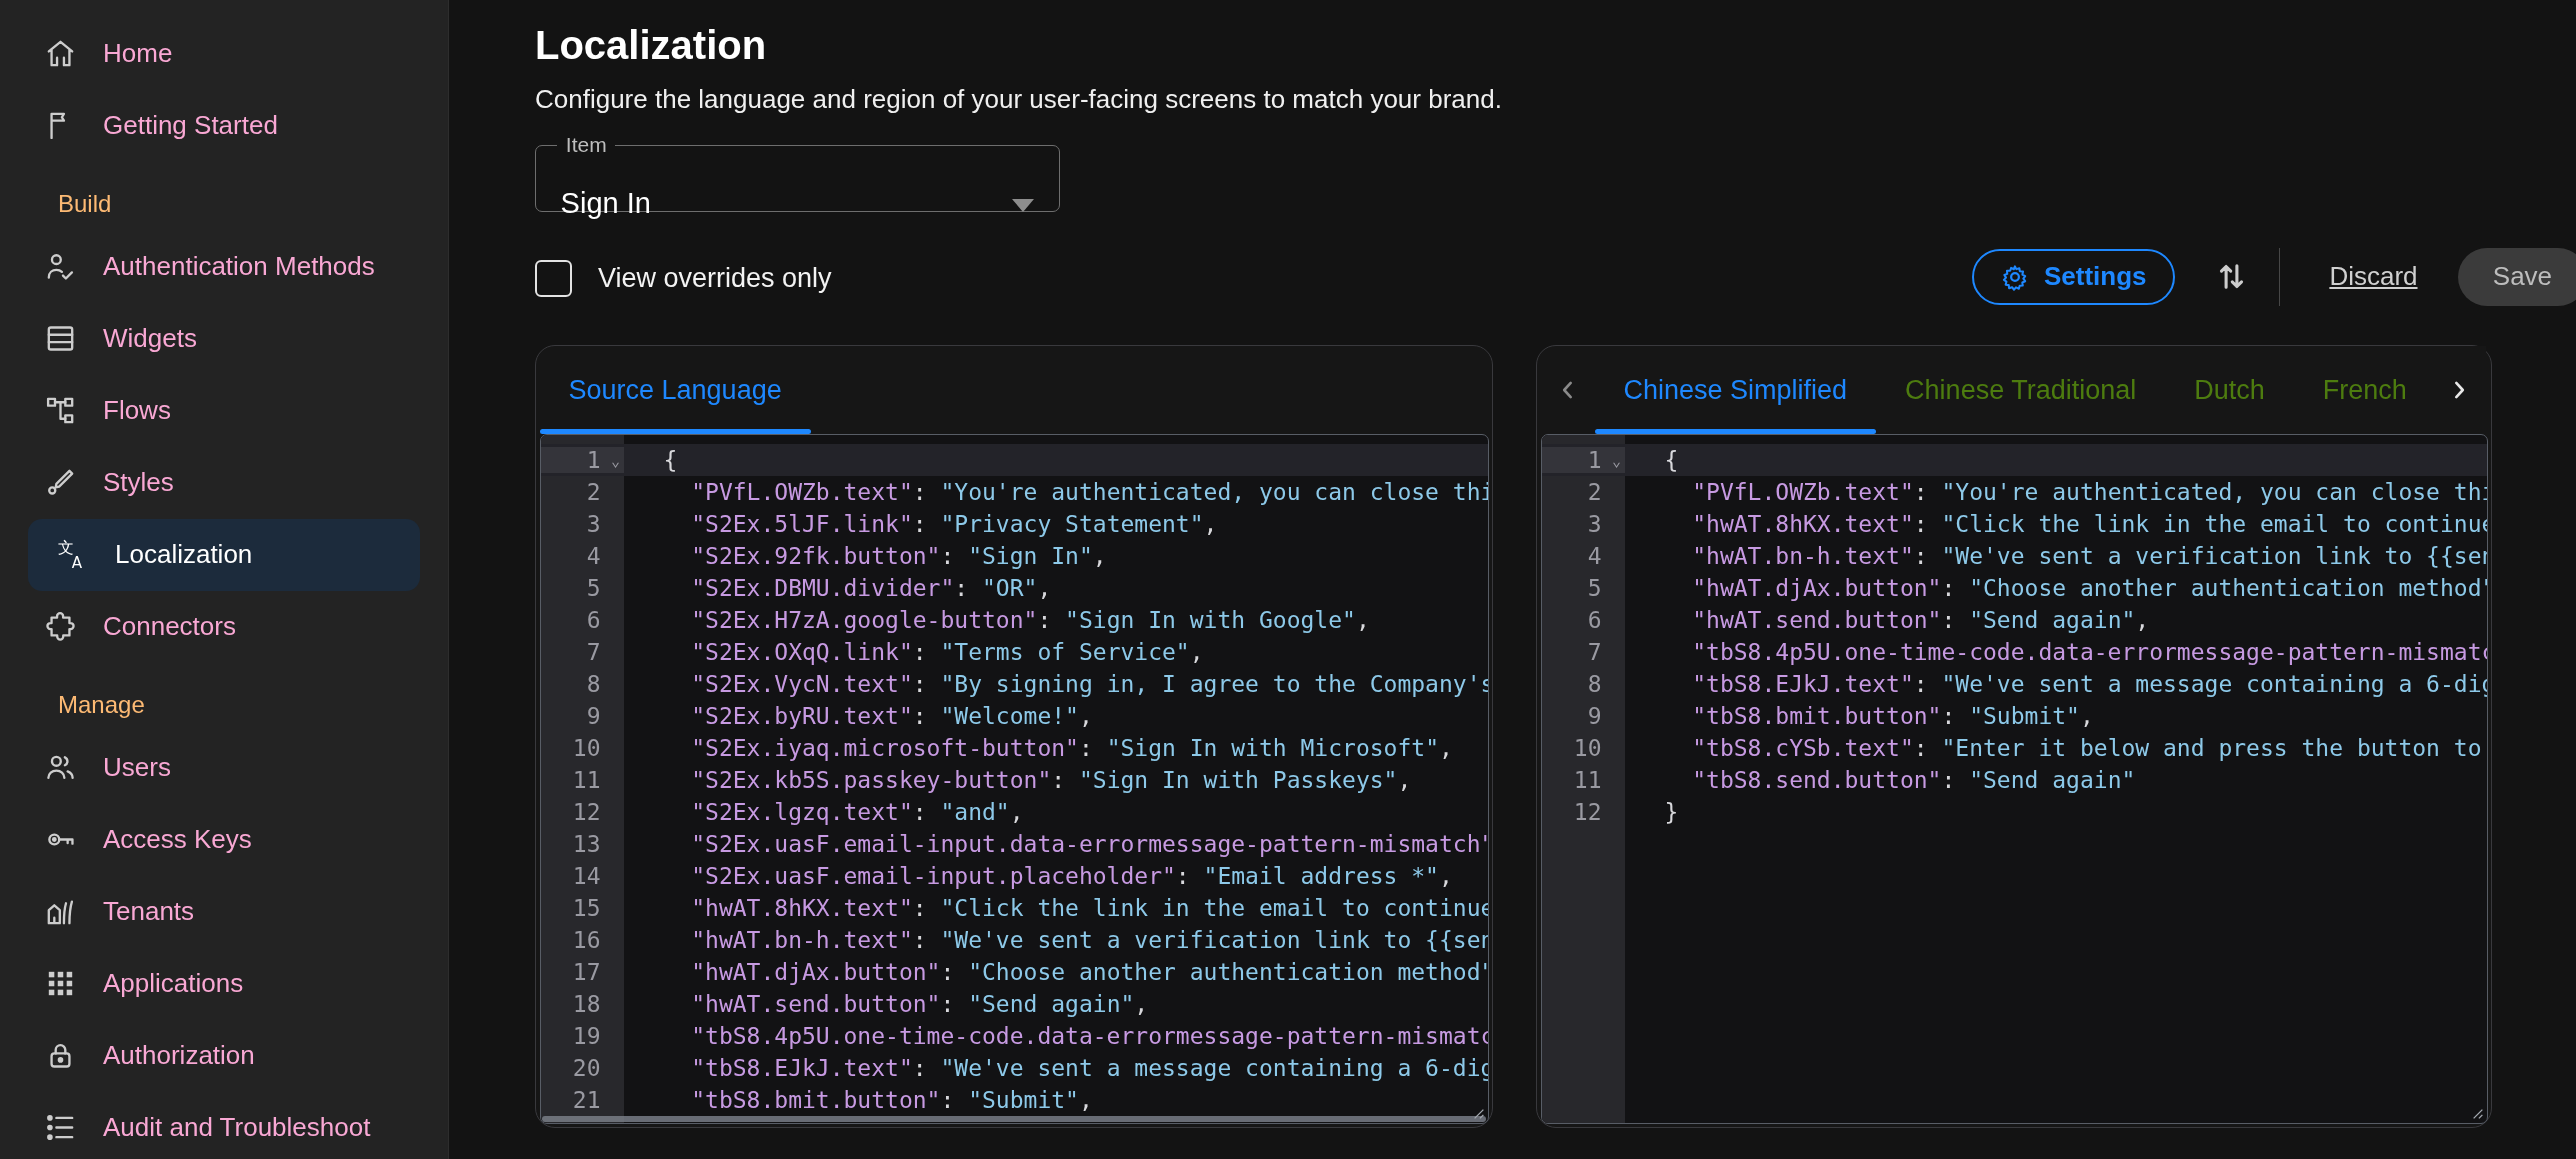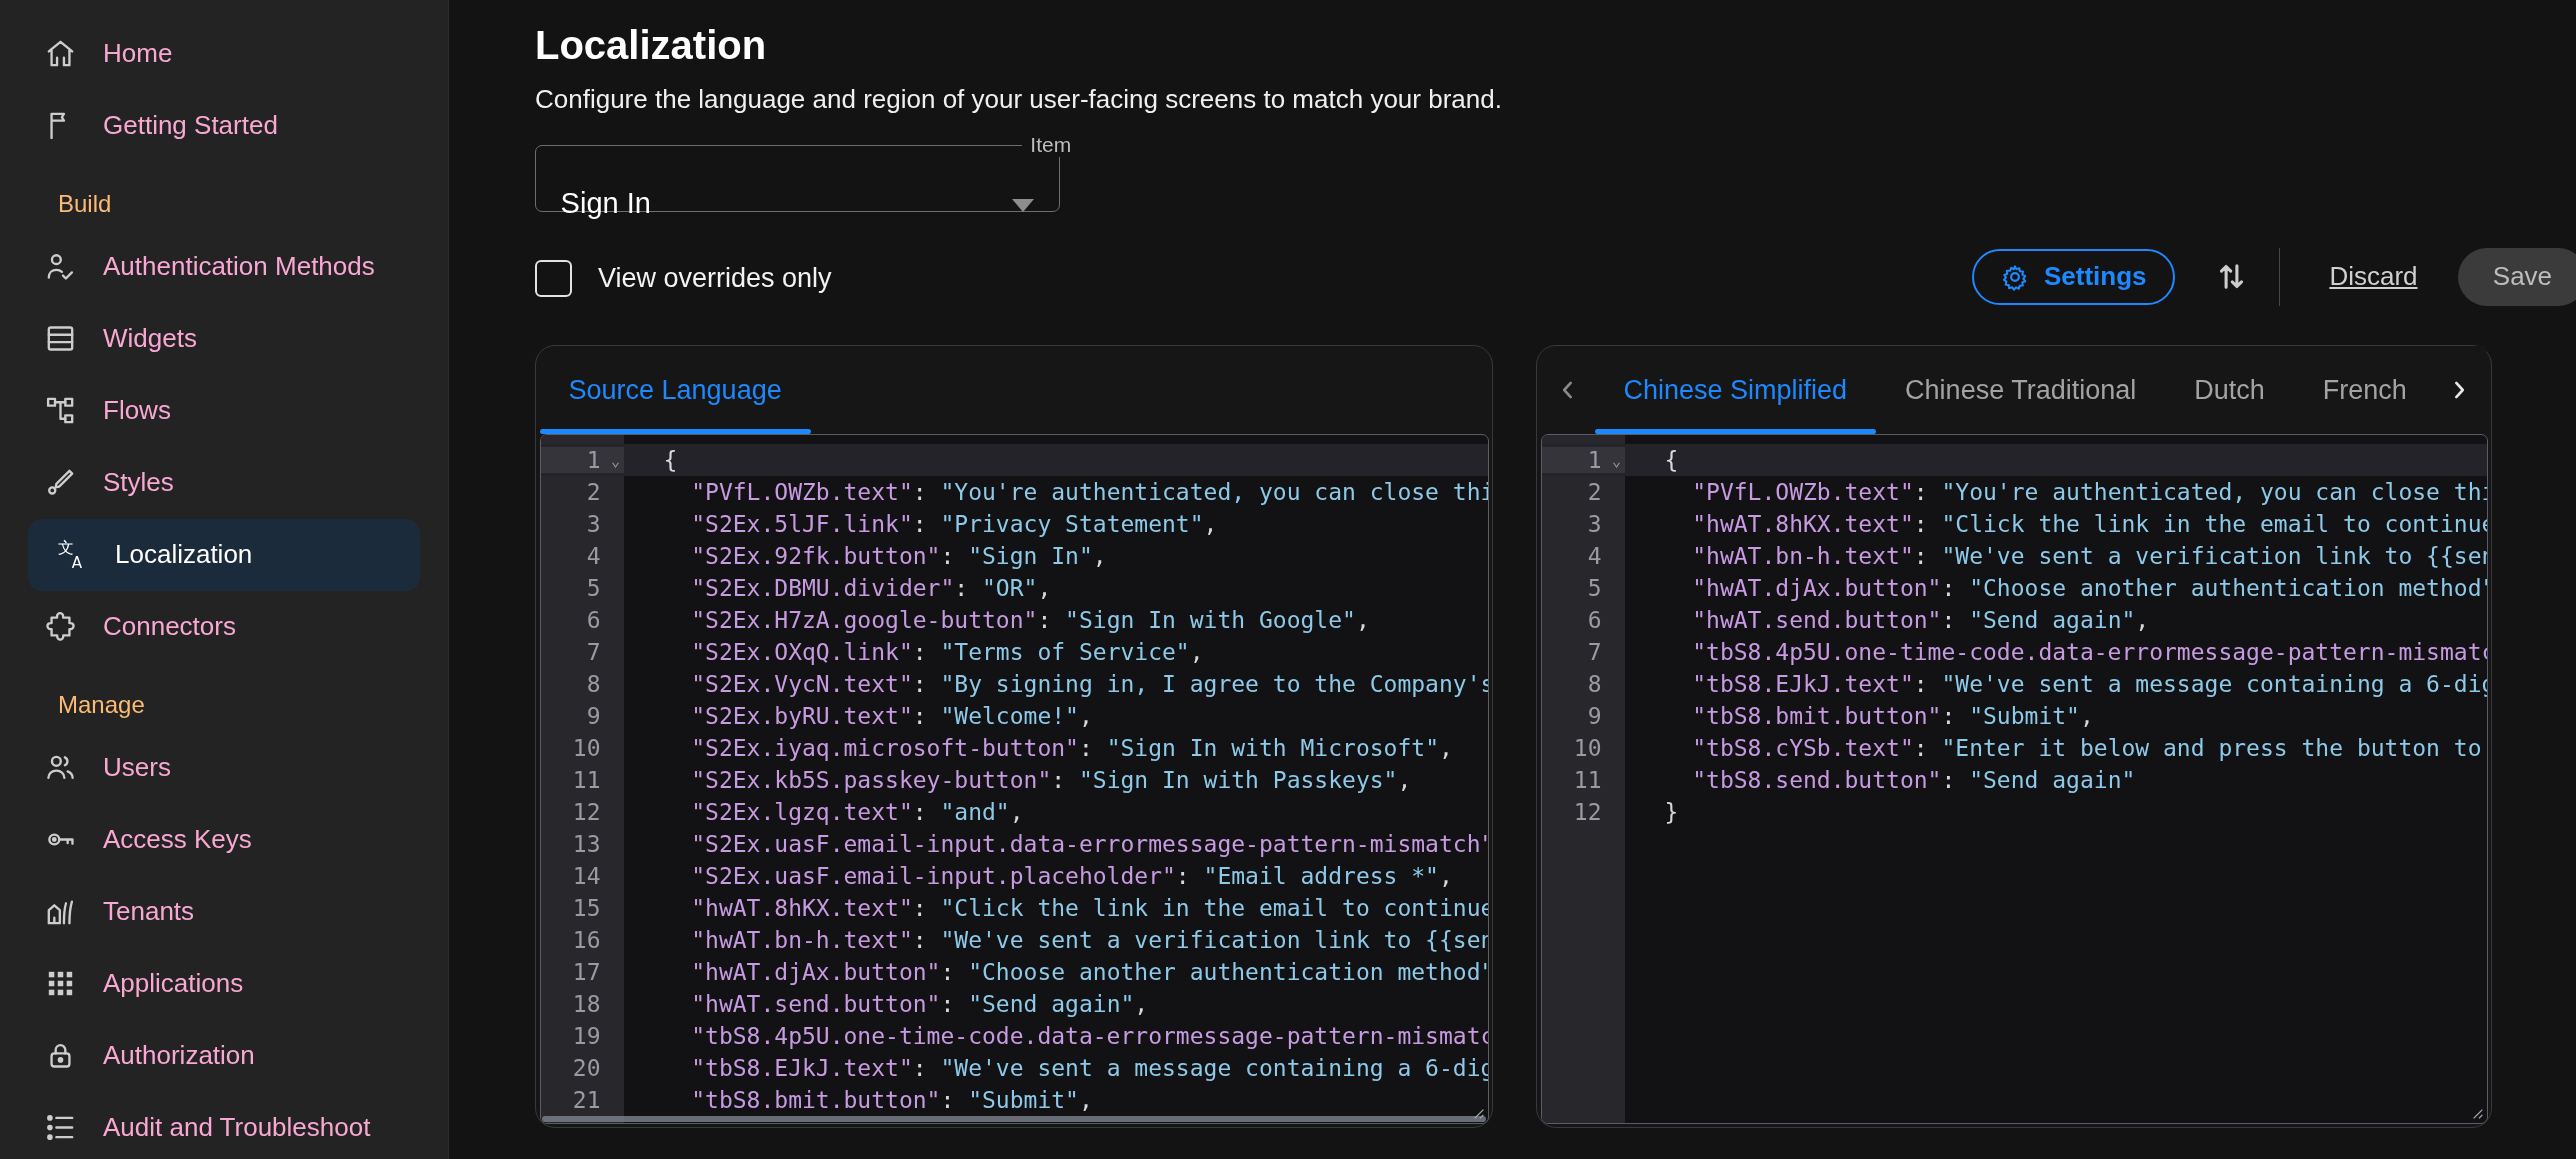--- a/index.html
+++ b/index.html
@@ -18,21 +18,21 @@
   .nav-section { height:53px; margin-top:16px; display:flex; align-items:center;
     padding-left:58px; color:#fdba74; font-size:24px; }
   .icon-stroke { stroke:#cdcdcd; fill:none; stroke-width:1.7; stroke-linecap:round; stroke-linejoin:round; }
 
   
   .page-title { position:absolute; left:535px; top:23px; font-size:40px; font-weight:700; color:#ffffff; }
   .page-subtitle { position:absolute; left:535px; top:84px; font-size:26px; color:#f0f0f0; }
 
   
   .item-select { position:absolute; left:535px; top:133px; width:525px; height:79px;
-    border:1.8px solid #6e6e6e; border-radius:7px; background:transparent; cursor:pointer;text-align:right; }
+    border:1.8px solid #6e6e6e; border-radius:7px; background:transparent; cursor:pointer; }
   .item-select legend { margin-left:21px; padding:0 8.8px; font-size:21px; color:#bdbdbd; }
   .item-select .value { position:absolute; left:24.6px; top:30px; font-size:29px; color:#ffffff; }
   .select-caret { position:absolute; right:24.6px; top:42px; width:0; height:0;
     border-left:11.4px solid transparent; border-right:11.4px solid transparent;
     border-top:13px solid #8d8d8d; }
 
   
   .overrides-row { position:absolute; left:535px; top:260px; display:flex; align-items:center;
     gap:26px; cursor:pointer; }
   .checkbox { width:37px; height:37px; border:2.6px solid #e3e3e3; border-radius:6.1px; background:transparent; }
@@ -53,21 +53,21 @@
     color:#d0d0d0; font-size:26px; background:transparent; border:none; cursor:pointer;text-decoration:underline; }
   .save-btn { margin-left:19.3px; height:58px; padding:0 35px; border-radius:29px; background:#3b3b3b;
     color:#bdbdbd; font-size:26px; border:none; display:flex; align-items:center; cursor:pointer; }
 
   
   .panel { position:absolute; top:345px; background:#161616; border:0.9px solid #39393d; border-radius:20px; }
   .panel-source { left:535px; width:958px; height:783px; }
   .panel-target { left:1536px; width:956px; height:783px; }
   .tabbar { position:relative; height:88px; display:flex; align-items:stretch; padding:0 3.5px; overflow:hidden; }
   .tab { position:relative; display:flex; align-items:center; padding:0 29px; font-size:27px;
-    font-weight:500; color:#a3a3a3; white-space:nowrap; cursor:pointer; flex:none; }
+    font-weight:500; color:#4d7c0f; white-space:nowrap; cursor:pointer; flex:none; }
   .tab.active { color:#1e88ff; }
   .tab.active::after { content:""; position:absolute; left:0; right:0; bottom:0; height:5.3px;
     background:#1e88ff; border-radius:2.6px; }
   .tab-chevron { width:54px; display:flex; align-items:center; justify-content:center; flex:none; cursor:pointer; }
   .tab-chevron svg { width:26px; height:26px; fill:none; stroke-width:2.4; stroke-linecap:round; stroke-linejoin:round; }
   .chev-left svg { stroke:#8a8a8a; }
   .chev-right { position:absolute; right:5.3px; top:0; height:88px; background:#161616; }
   .chev-right svg { stroke:#e8e8e8; }
   .tabs-scroller { display:flex; overflow:hidden; margin-right:61px; }
 

